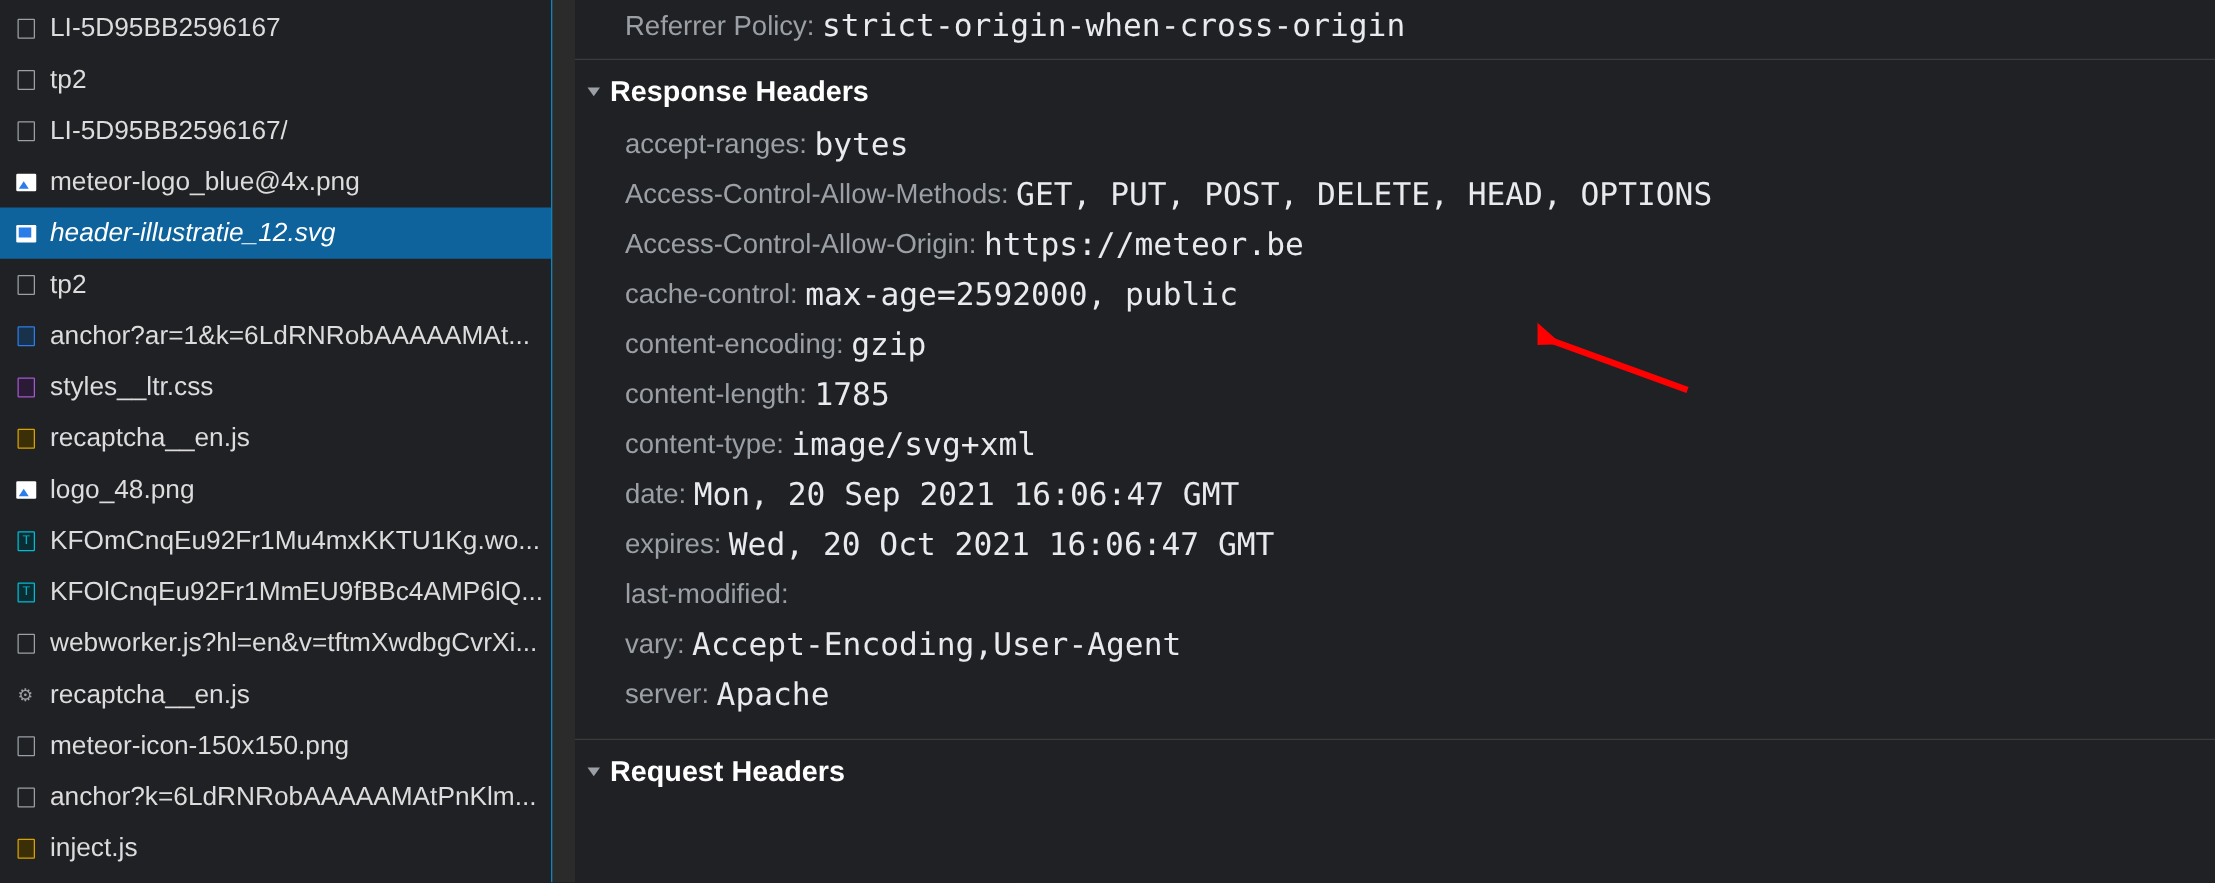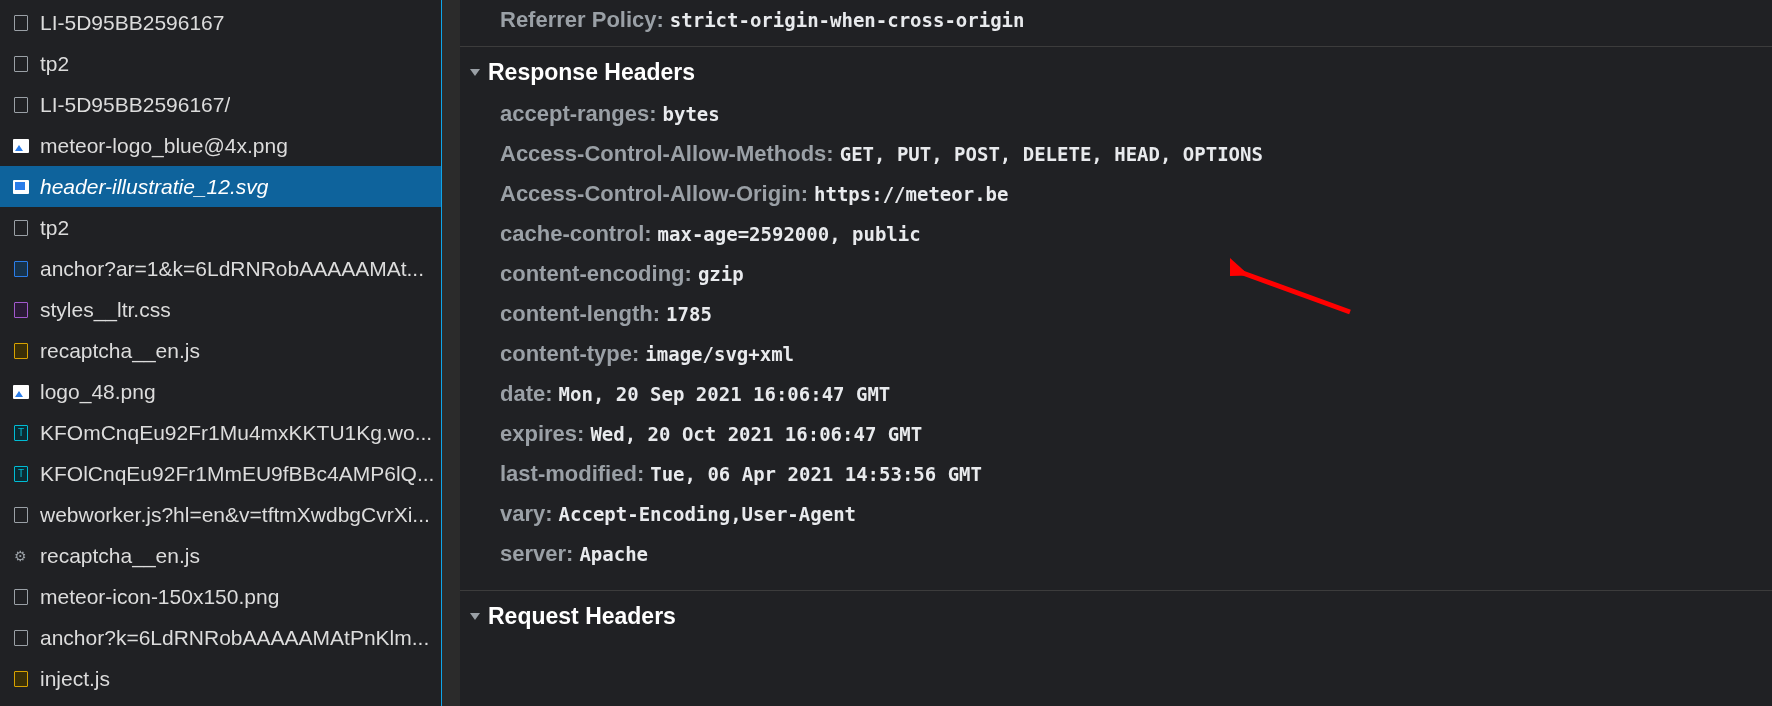--- a/index.html
+++ b/index.html
@@ -133,29 +133,29 @@
   }
   .header-row {
     display: flex;
     padding: 0 0 0 40px;
     min-height: 40px;
     align-items: center;
     font-size: 22px;
     color: #9aa0a6;
   }
   .header-key {
-    font-weight: 700;
+    font-weight: 400;
     color: #9aa0a6;
     margin-right: 6px;
   }
   .header-val {
     font-family: "SF Mono", Menlo, Consolas, monospace;
     color: #e8eaed;
-    font-weight: 700;
-    font-size: 19px;
+    font-weight: 400;
+    font-size: 25px;
   }
   .section-divider {
     border-top: 1px solid #3c3c3c;
     margin-top: 6px;
   }
   .section-title {
     display: flex;
     align-items: center;
     padding: 12px 4px 8px 10px;
     font-size: 23px;
@@ -332,21 +332,20 @@
       <div class="header-row">
         <span class="header-key">date:</span>
         <span class="header-val">Mon, 20 Sep 2021 16:06:47 GMT</span>
       </div>
       <div class="header-row">
         <span class="header-key">expires:</span>
         <span class="header-val">Wed, 20 Oct 2021 16:06:47 GMT</span>
       </div>
       <div class="header-row">
         <span class="header-key">last-modified:</span>
-        <span class="header-val">Tue, 06 Apr 2021 14:53:56 GMT</span>
       </div>
       <div class="header-row">
         <span class="header-key">vary:</span>
         <span class="header-val">Accept-Encoding,User-Agent</span>
       </div>
       <div class="header-row">
         <span class="header-key">server:</span>
         <span class="header-val">Apache</span>
       </div>
     </div>

